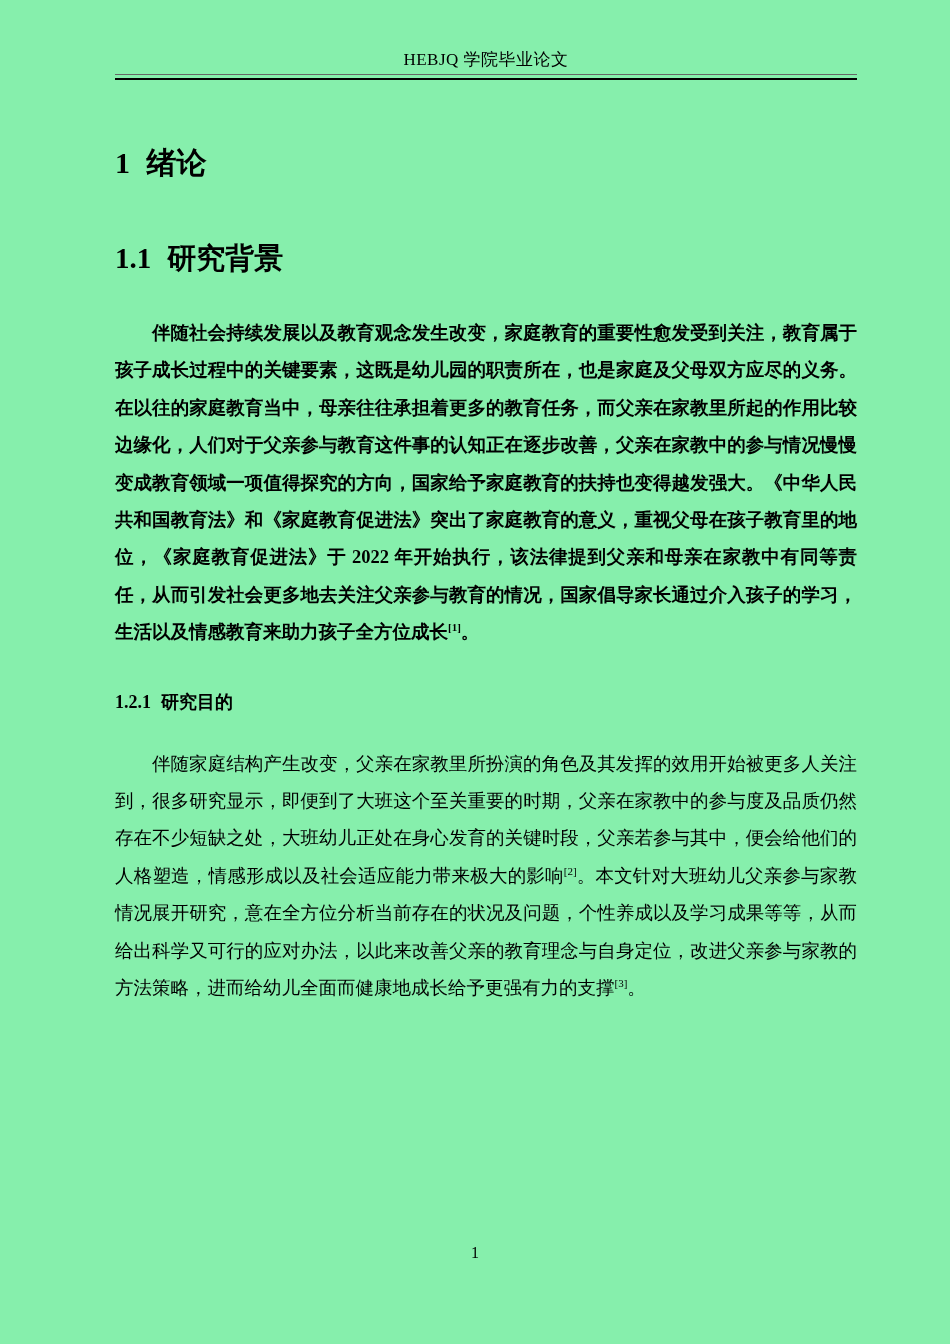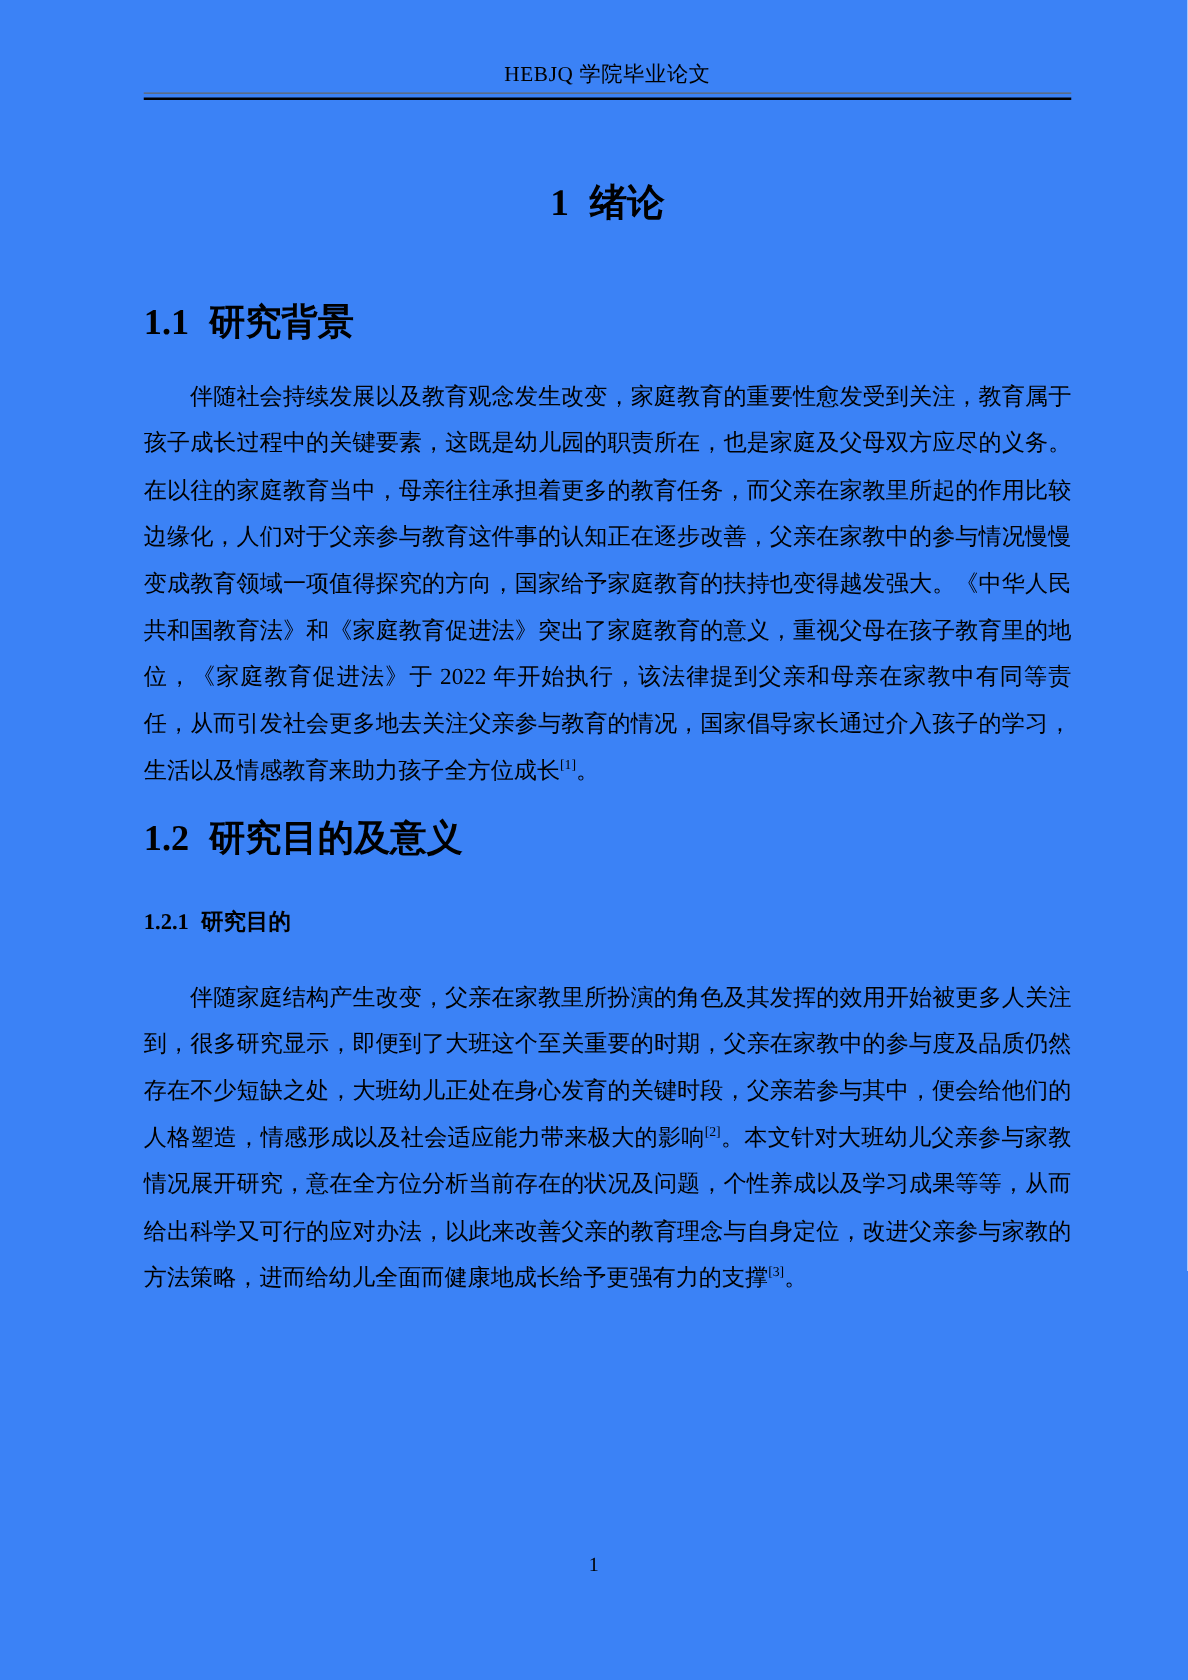--- a/index.html
+++ b/index.html
@@ -12,21 +12,21 @@
     width: 950px;
     height: 1344px;
     position: relative;
     color: #000000;
     font-family: "Liberation Serif", "DejaVu Serif", serif;
     overflow: hidden;
   }
   .page {
     position: absolute;
     inset: 0;
-    background: #3b82f6;
+    background: #86efac;
   }
   
   .doc-header {
     margin: 50px 93px 0 115px;
   }
   .doc-header .running-title {
     text-align: center;
     font-size: 17px;
     line-height: 20px;
     letter-spacing: 0.5px;
@@ -39,21 +39,20 @@
   }
   
   .content {
     padding: 0 93px 0 115px;
   }
   .h-chapter {
     margin: 64px 0 0 0;
     font-size: 30px;
     line-height: 38px;
     font-weight: bold;
-    text-align: center;
   }
   .h-section {
     margin: 60px 0 0 0;
     font-size: 29px;
     line-height: 32px;
     font-weight: bold;
   }
   .h-section.tight {
     margin-top: 18px;
   }
@@ -72,21 +71,22 @@
   }
   p.body-para {
     margin: 0;
     font-size: 18.5px;
     line-height: 37.4px;
     text-align: justify;
     text-justify: inter-ideograph;
     text-indent: 2em;
   }
   p.body-para.first {
-    margin-top: 26px;
+    margin-top: 41px;
+    font-weight: bold;
   }
   p.body-para.after-head {
     margin-top: 30px;
   }
   sup.cite {
     font-size: 11px;
     line-height: 0;
     vertical-align: super;
     letter-spacing: 0;
   }
@@ -117,23 +117,20 @@
       <span class="h-num">1</span><span class="h-title">绪论</span>
     </h1>
 
     <h2 class="h-section">
       <span class="h-num">1.1</span><span class="h-title">研究背景</span>
     </h2>
 
     <p class="body-para first"><span>伴随社会持续发展以及教育观念发生改变，家庭教育的重要性愈发受到关注，教育属于孩子成长过程中的关键要素，这既是幼儿园的职责所在，也是家庭及父母双方应尽的义务。在以往的家庭教育当中，母亲往往承担着更多的教育任务，而父亲在家教里所起的作用比较边缘化，人们对于父亲参与教育这件事的认知正在逐步改善，父亲在家教中的参与情况慢慢变成教育领域一项值得探究的方向，国家给予家庭教育的扶持也变得越发强大。《中华人民共和国教育法》和《家庭教育促进法》突出了家庭教育的意义，重视父母在孩子教育里的地位，《家庭教育促进法》于 2022 年开始执行，该法律提到父亲和母亲在家教中有同等责任，从而引发社会更多地去关注父亲参与教育的情况，国家倡导家长通过介入孩子的学习，生活以及情感教育来助力孩子全方位成长</span><sup class="cite">[1]</sup><span>。</span></p>
 
 
-    <h2 class="h-section tight">
-      <span class="h-num">1.2</span><span class="h-title">研究目的及意义</span>
-    </h2>
 
     <h3 class="h-subsection">
       <span class="h-num">1.2.1</span><span class="h-title">研究目的</span>
     </h3>
 
     <p class="body-para after-head"><span>伴随家庭结构产生改变，父亲在家教里所扮演的角色及其发挥的效用开始被更多人关注到，很多研究显示，即便到了大班这个至关重要的时期，父亲在家教中的参与度及品质仍然存在不少短缺之处，大班幼儿正处在身心发育的关键时段，父亲若参与其中，便会给他们的人格塑造，情感形成以及社会适应能力带来极大的影响</span><sup class="cite">[2]</sup><span>。本文针对大班幼儿父亲参与家教情况展开研究，意在全方位分析当前存在的状况及问题，个性养成以及学习成果等等，从而给出科学又可行的应对办法，以此来改善父亲的教育理念与自身定位，改进父亲参与家教的方法策略，进而给幼儿全面而健康地成长给予更强有力的支撑</span><sup class="cite">[3]</sup><span>。</span></p>
 
   </main>
 
   <footer class="doc-footer">

